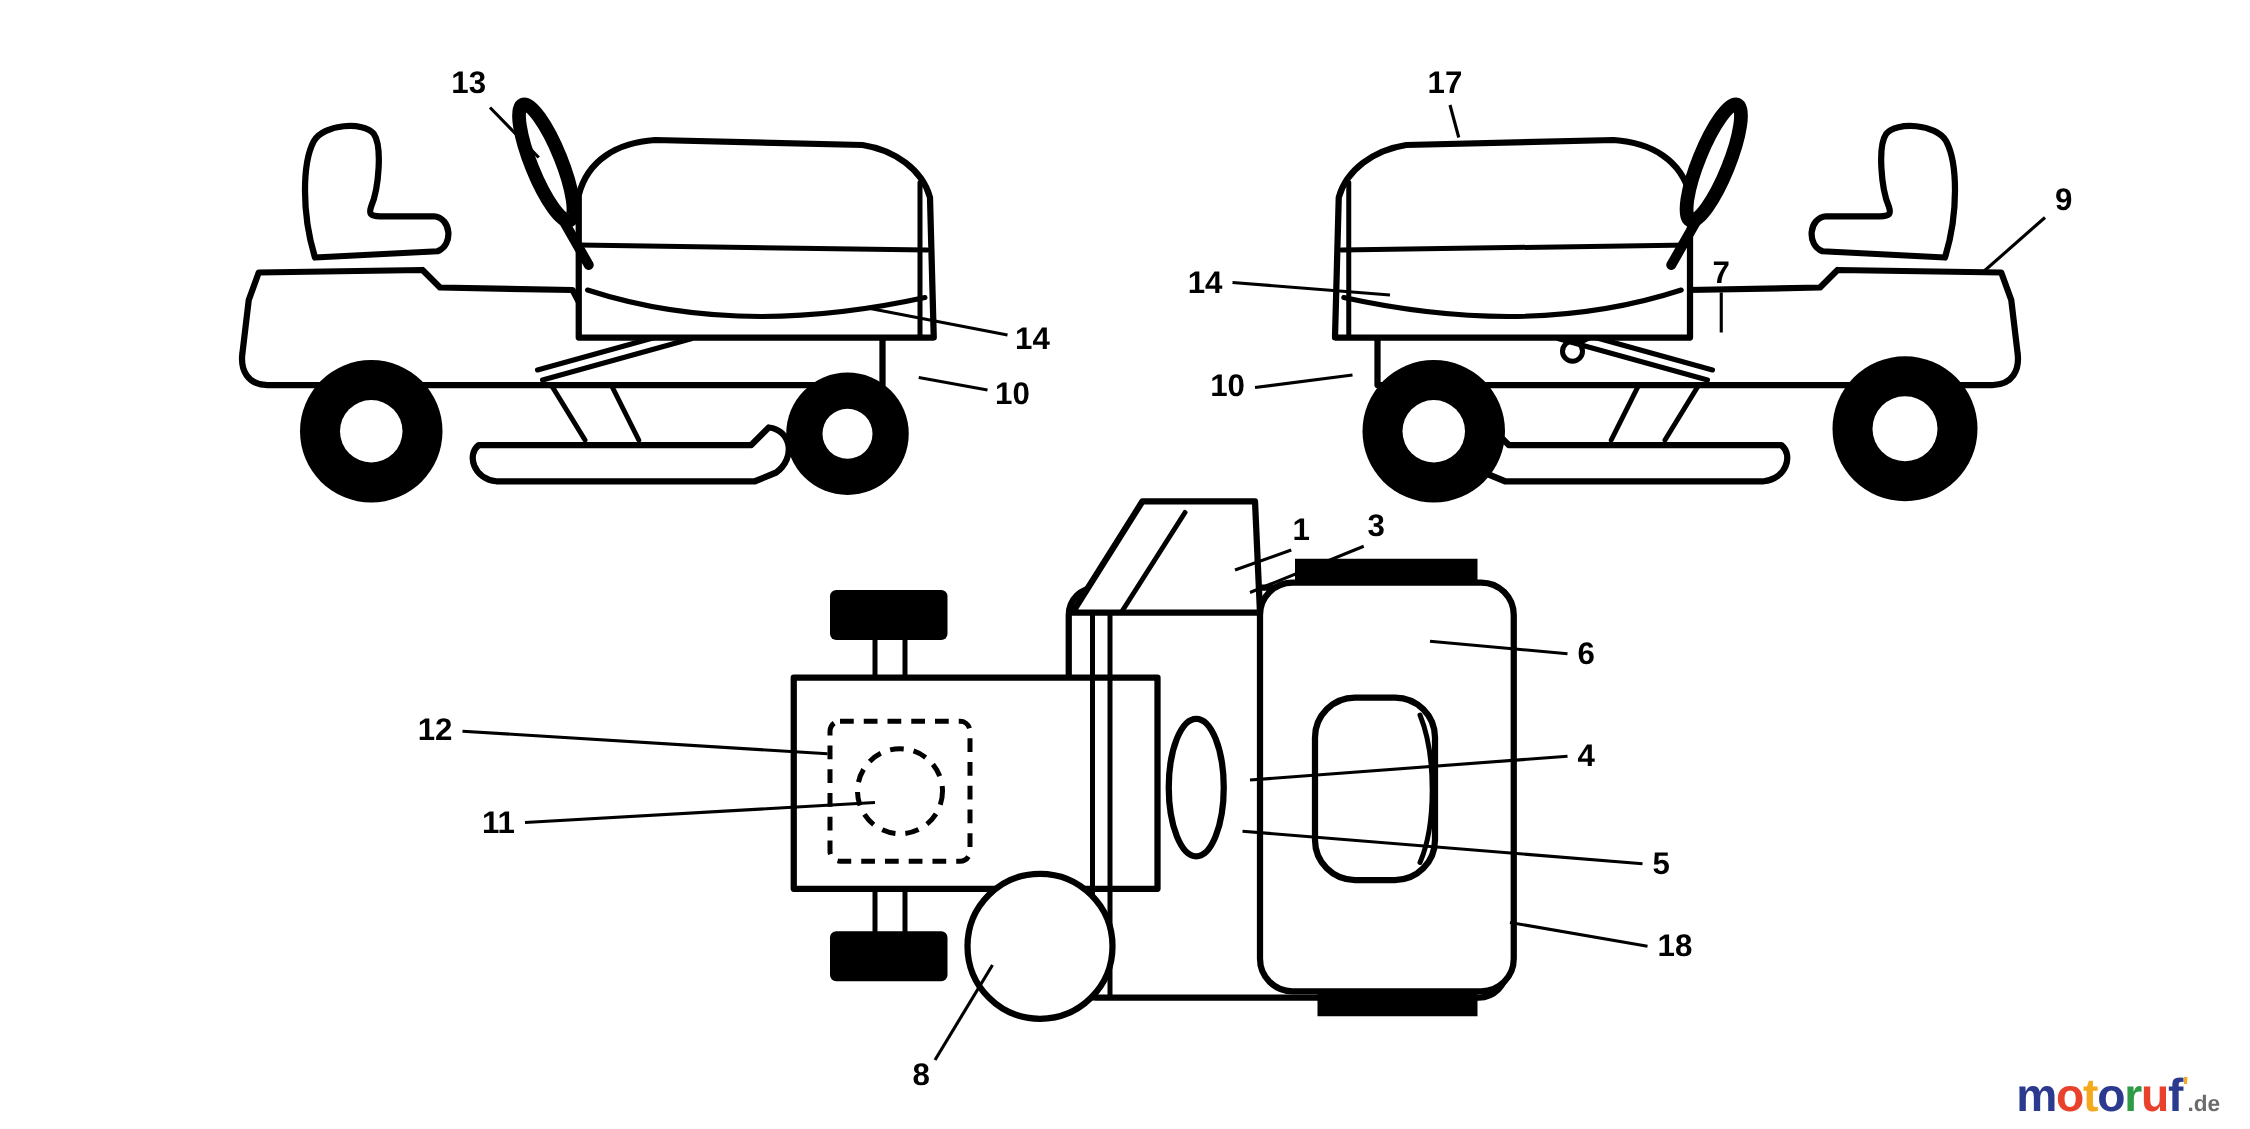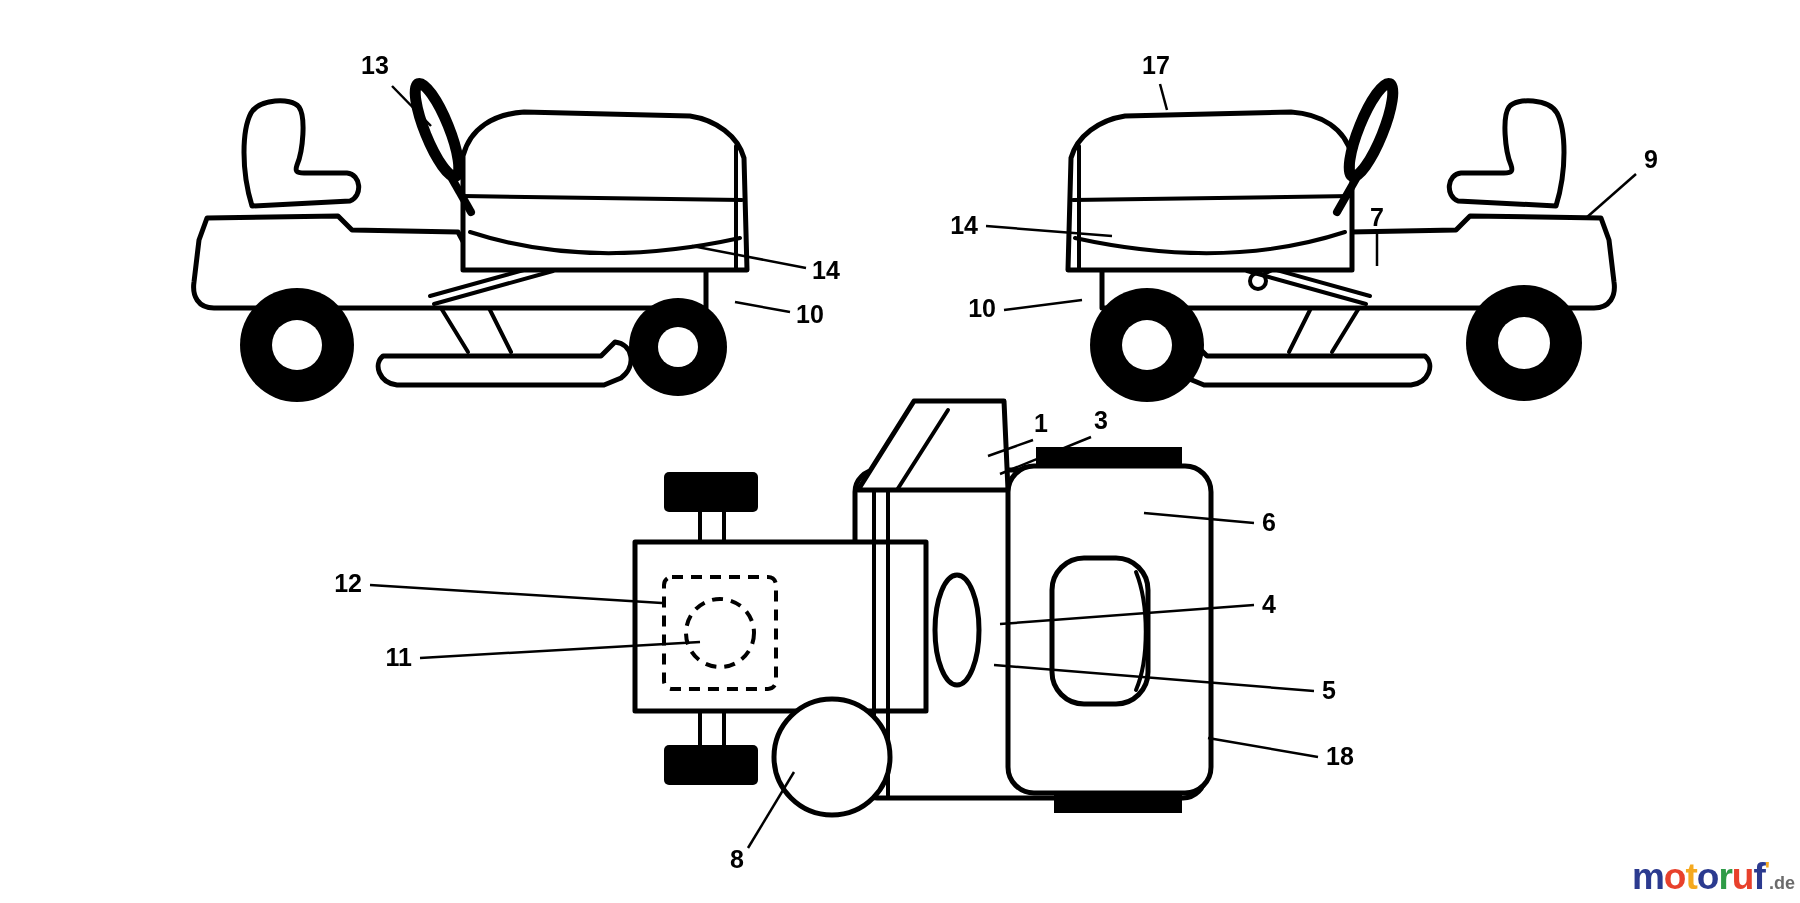--- a/index.html
+++ b/index.html
@@ -13,21 +13,21 @@
   }
   .canvas { position: absolute; left: 0; top: 0; }
   .outline  { fill: #ffffff; stroke: #000000; stroke-width: 5; stroke-linejoin: round; stroke-linecap: round; }
   .thin     { fill: none; stroke: #000000; stroke-width: 4; stroke-linecap: round; }
   .leader   { fill: none; stroke: #000000; stroke-width: 2.5; }
   .solid    { fill: #000000; stroke: none; }
   .dashed   { fill: none; stroke: #000000; stroke-width: 4; stroke-dasharray: 11 8; }
   .wheelring{ fill: none; stroke: #000000; stroke-width: 11; }
   .column   { fill: none; stroke: #000000; stroke-width: 8; stroke-linecap: round; }
   .callout  { font: 700 25px "Liberation Sans", sans-serif; fill: #000000; }
-  .logo { position: absolute; right: 5px; bottom: 8px; font-weight: 700; font-size: 37px; letter-spacing: -1px; line-height: 1; }
+  .logo { position: absolute; right: 24px; bottom: 8px; font-weight: 700; font-size: 37px; letter-spacing: -1px; line-height: 1; }
   .logo .suffix { font-size: 18px; letter-spacing: 0; }
   .logo .accent { font-size: 22px; position: relative; top: -12px; }
 </style>
 </head>
 <body>
 
 <div class="canvas">
 <svg width="1800" height="903" viewBox="0 0 1800 903" xmlns="http://www.w3.org/2000/svg">
 
   <g>

